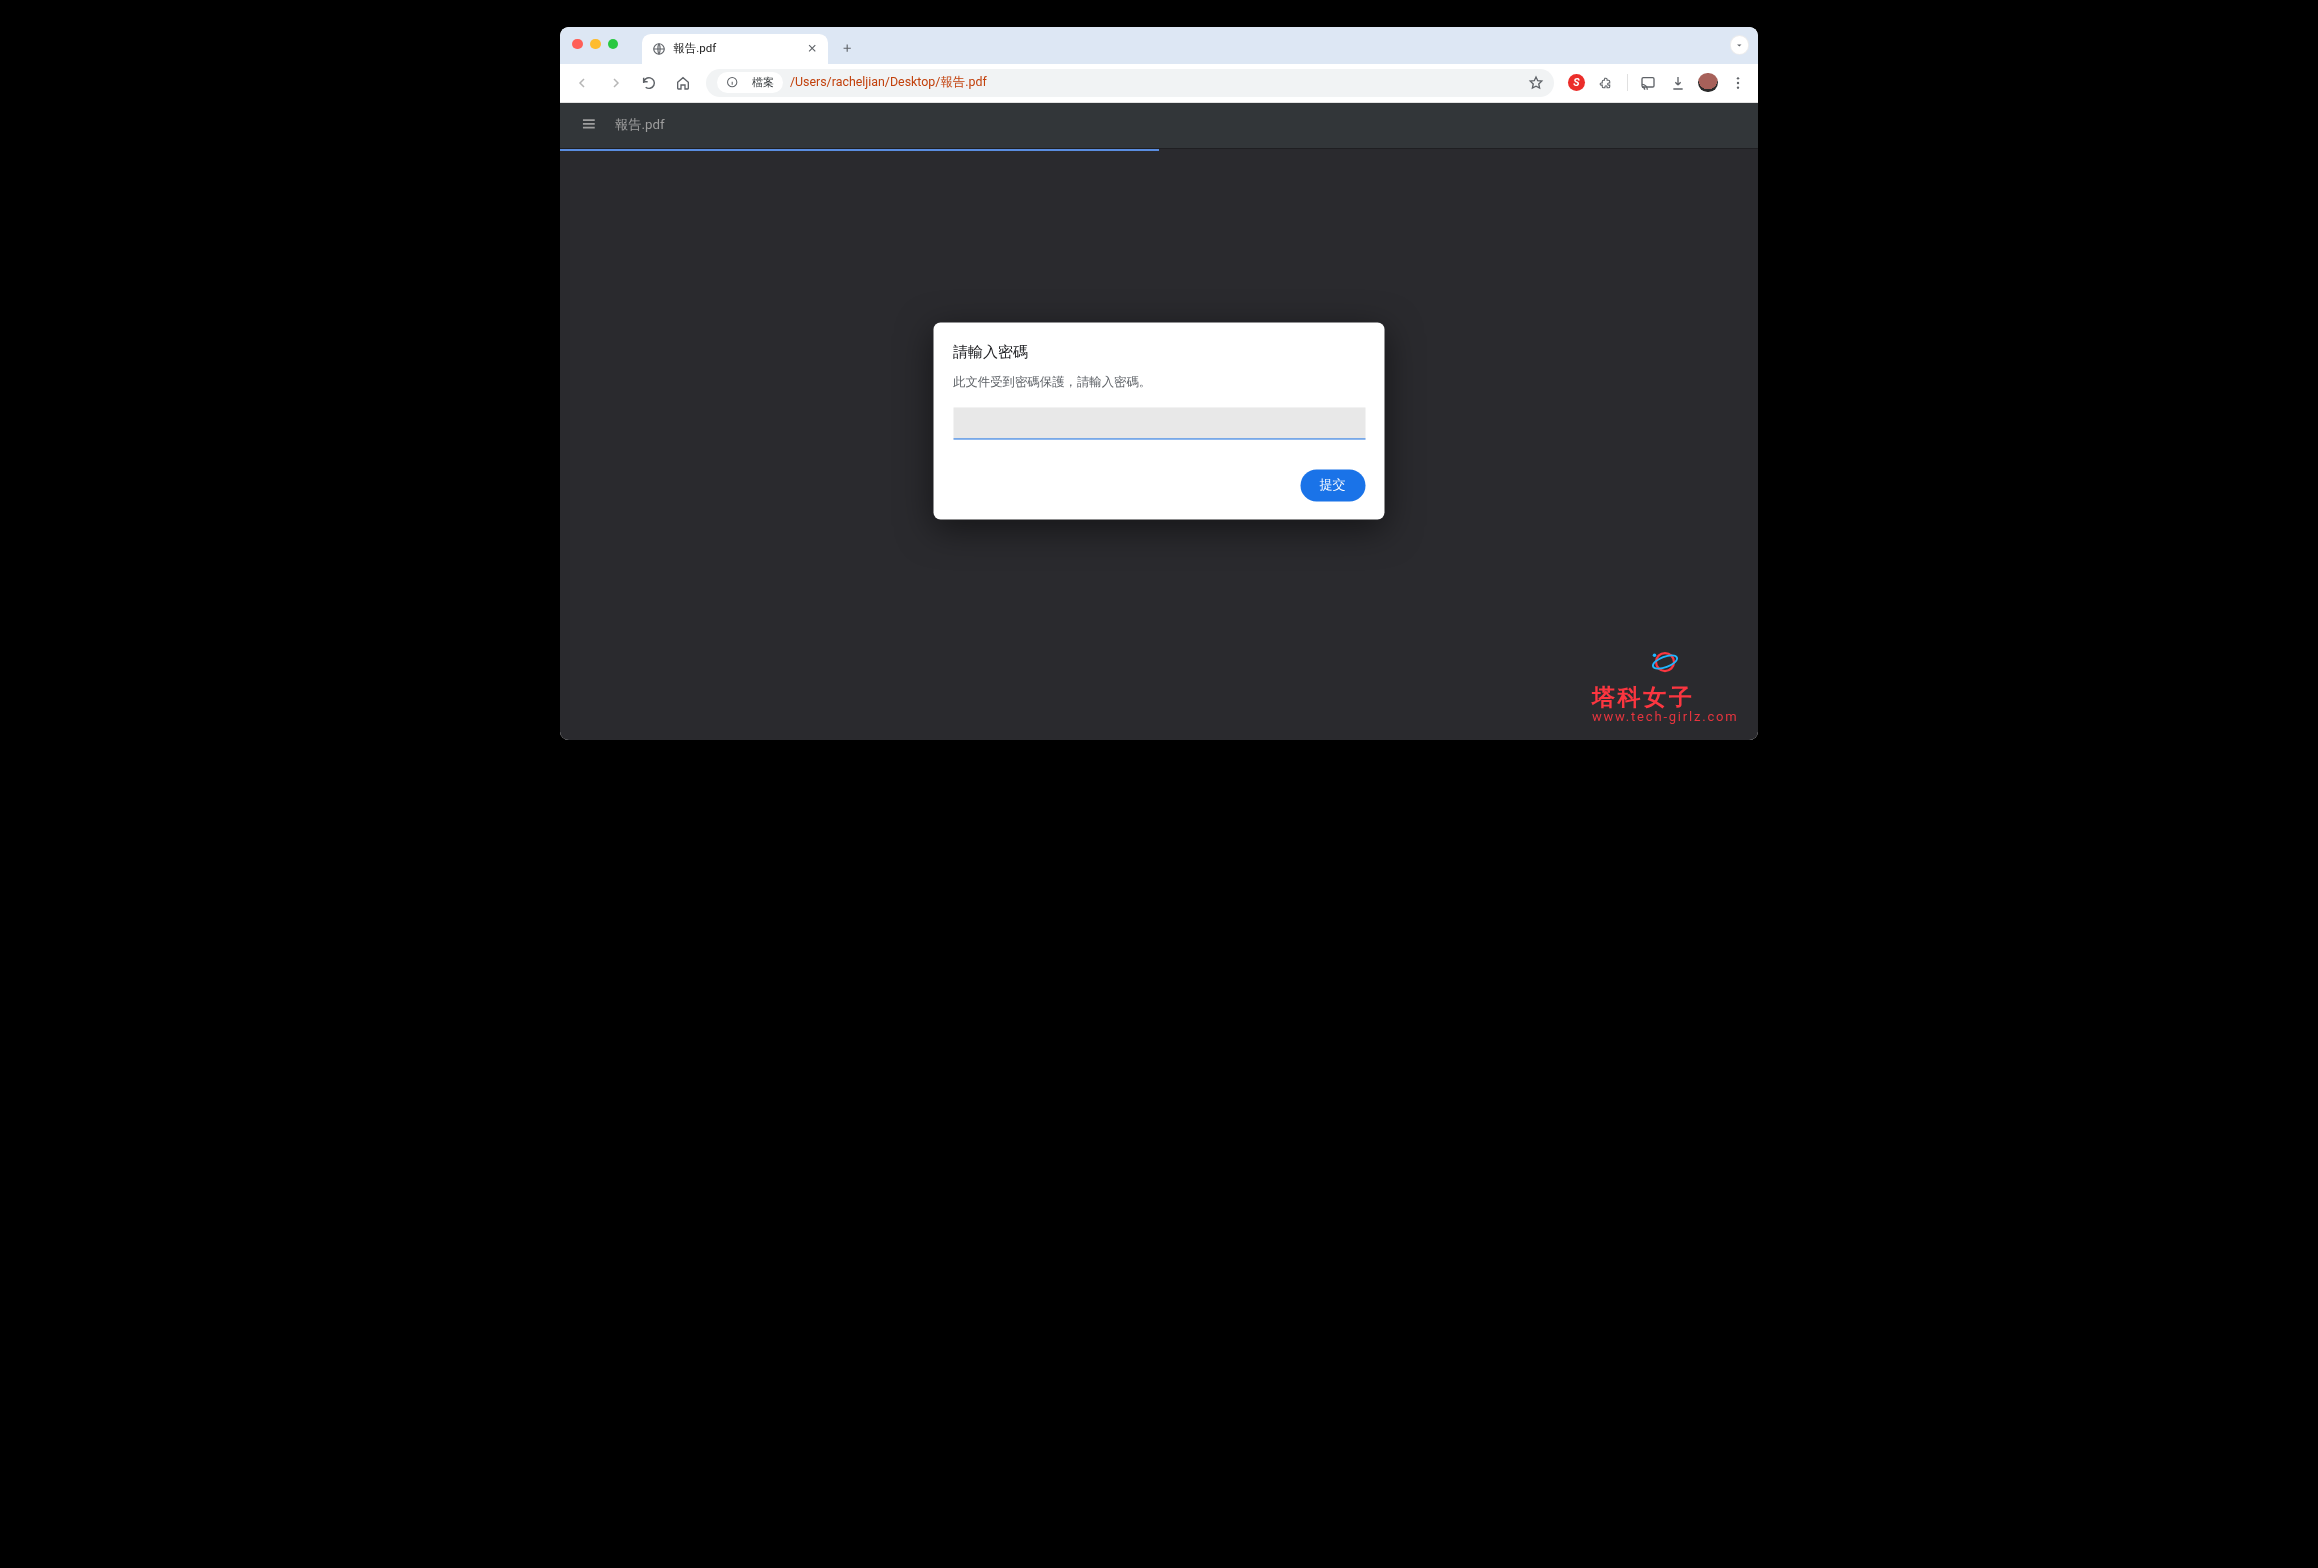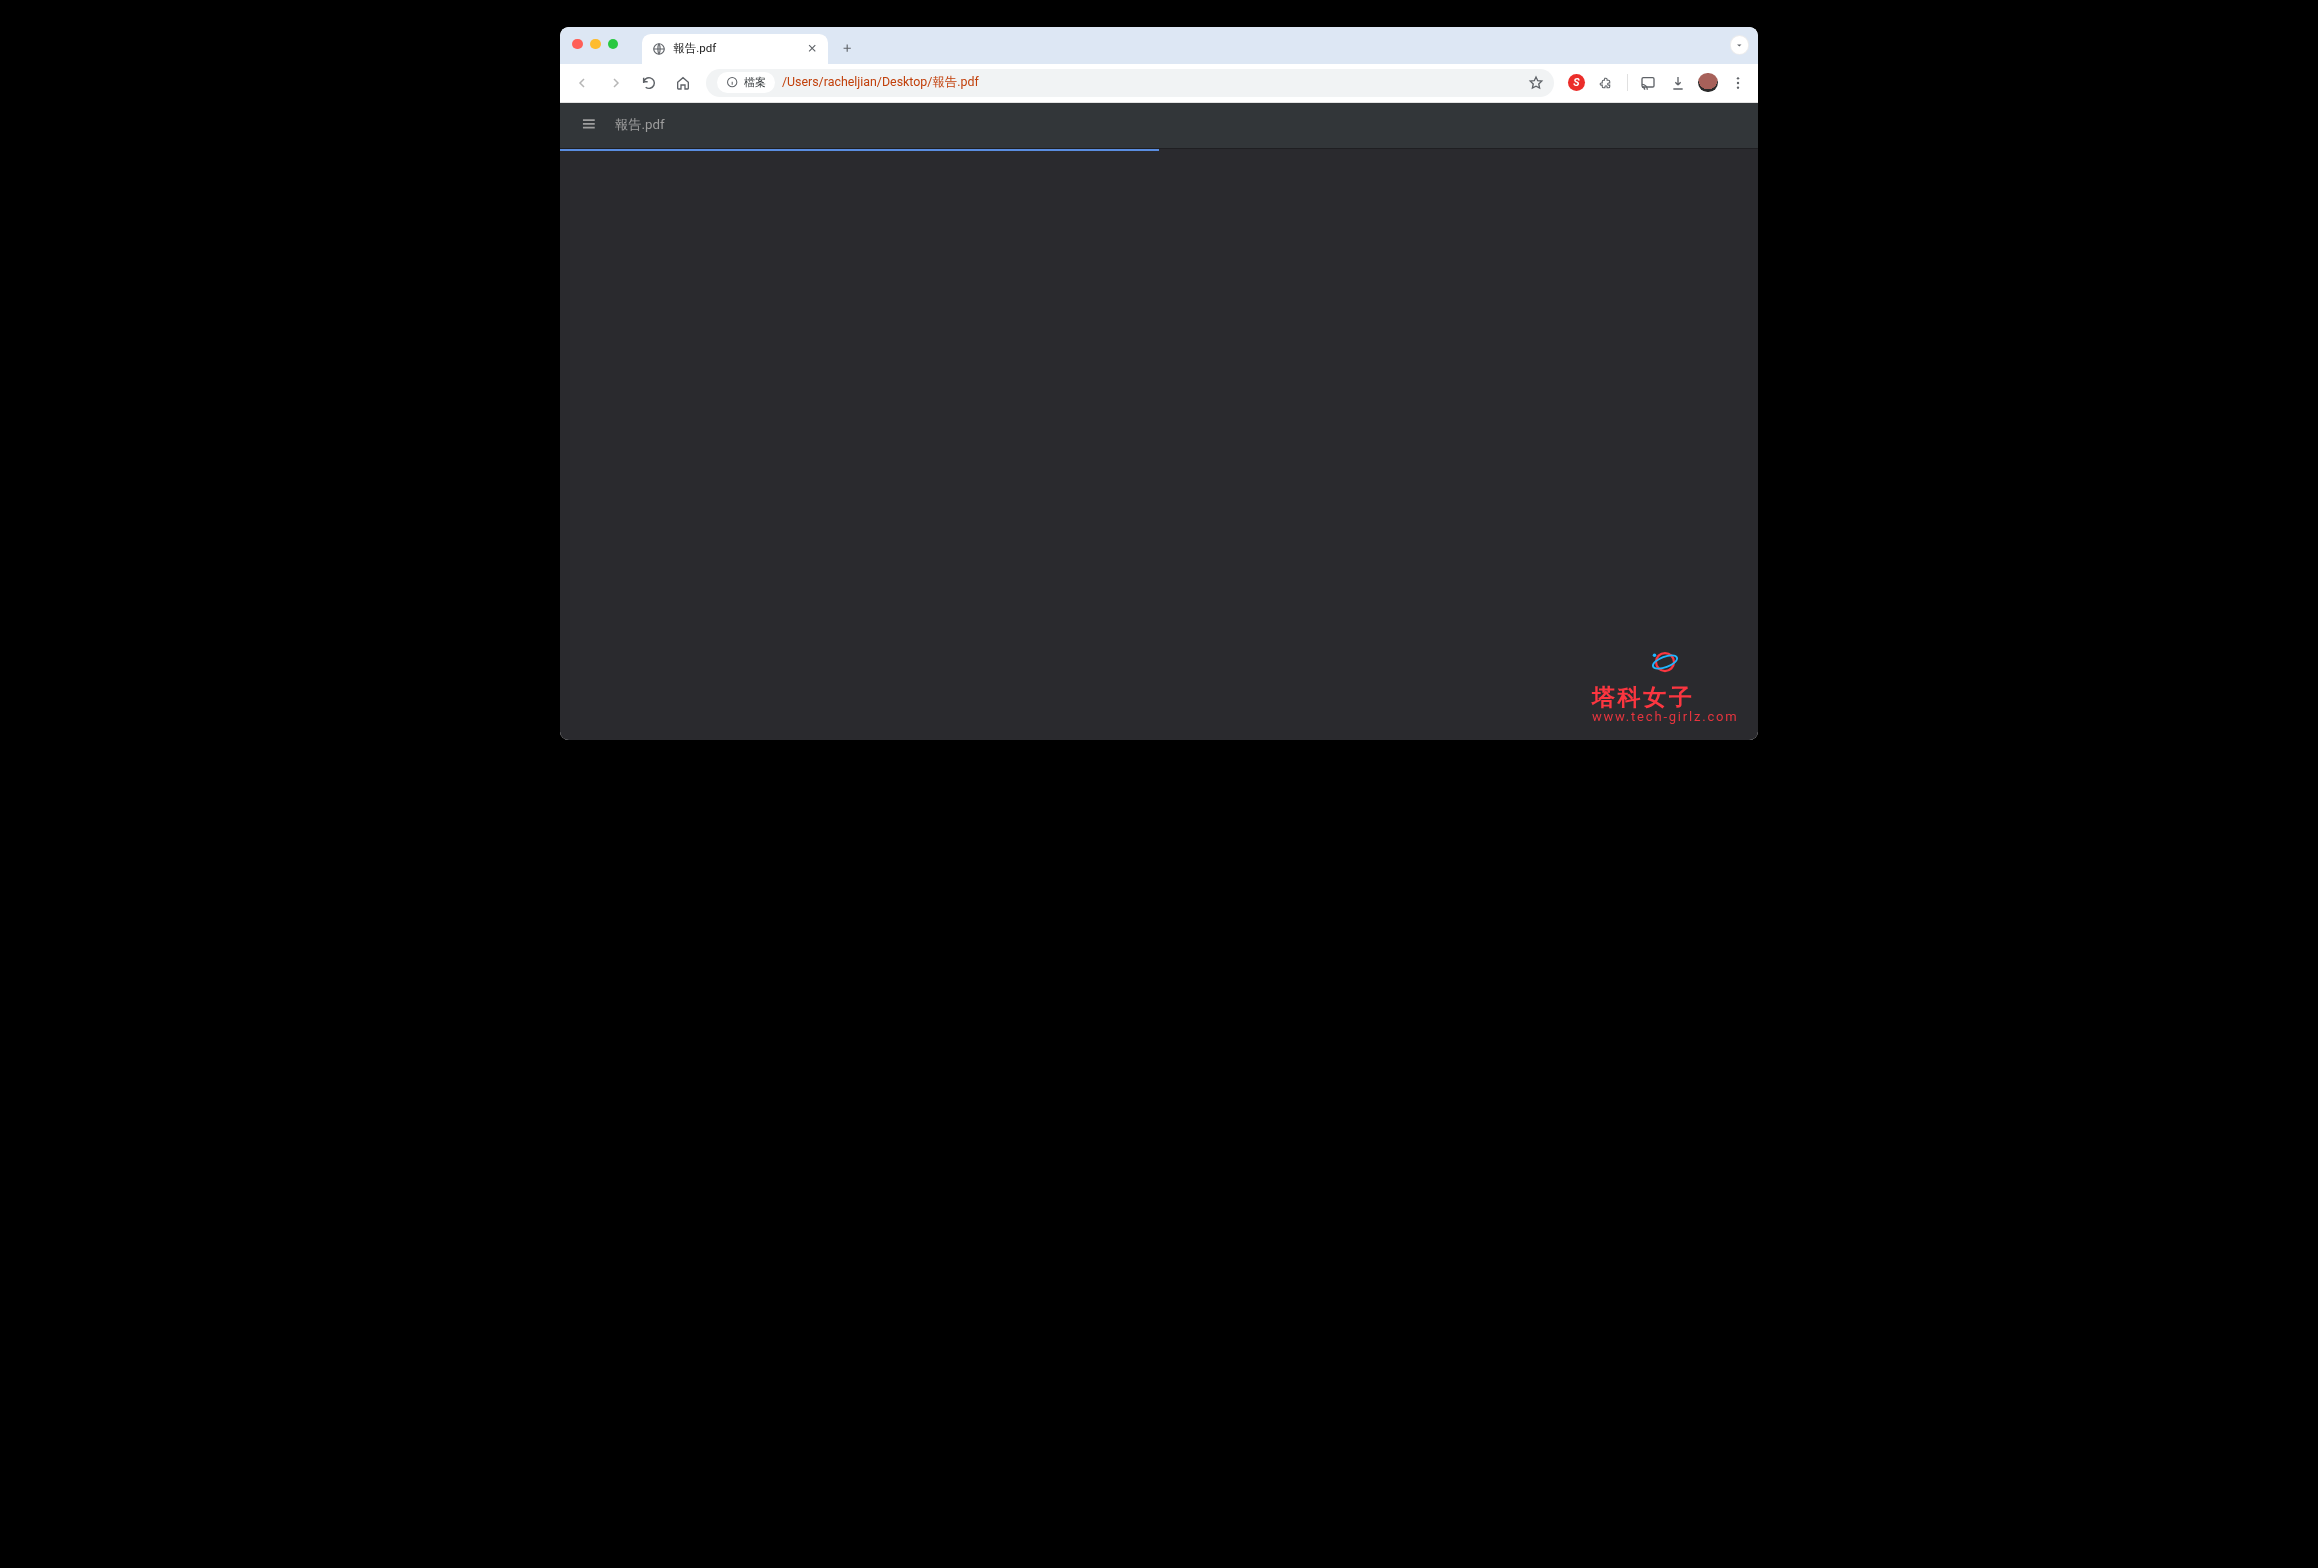--- a/index.html
+++ b/index.html
@@ -109,21 +109,21 @@
     align-items:center;
     padding: 0 10.6px;
     gap: 7px;
     margin: 0 5.3px;
   }
   .omnibox .chip {
     background:#fff;
     height:21px;
     border-radius:10.6px;
     padding: 0 8.8px;
-    display:flex; align-items:center; gap:6px;
+    display:flex; align-items:center; gap:14px;
     font-size:11px; color:#3c4043;
   }
   .omnibox .chip svg { width:12.4px; height:12.4px; color:#5f6368;}
   .omnibox .url {
     flex:1; font-size:12.4px; color:#c2410c;
     white-space:nowrap; overflow:hidden; text-overflow:ellipsis;
   }
   .omnibox .star { width:16px; height:16px; color:#5f6368; cursor:pointer; }
 
   .ext {
@@ -338,20 +338,28 @@
         <svg viewBox="0 0 24 24" fill="none" stroke="currentColor" stroke-width="2.4">
             <path d="M4 7h16M4 12h16M4 17h16"></path>
           </svg>
       </span>
       <span>報告.pdf</span>
     </div>
     <div class="progress">
       <div class="bar"></div>
     </div>
 
+    <div class="dialog">
+      <h3>請輸入密碼</h3>
+      <p>此文件受到密碼保護，請輸入密碼。</p>
+      <input type="password" class="pwfield" style="">
+      <div class="dlg-actions">
+        <button class="submit">提交</button>
+      </div>
+    </div>
 
     <div class="watermark">
       <svg class="logo" viewBox="0 0 40 40">
         <circle cx="20" cy="20" r="12" fill="none" stroke="#fb3640" stroke-width="3"></circle>
         <ellipse cx="20" cy="20" rx="17" ry="7" fill="none" stroke="#1fb6ff" stroke-width="2.4" transform="rotate(-20 20 20)"></ellipse>
         <circle cx="6" cy="11" r="2.4" fill="#1fb6ff"></circle>
       </svg>
       <div class="txt">
         <span class="cn">塔科女子</span>
         <span class="en">www.tech-girlz.com</span>

